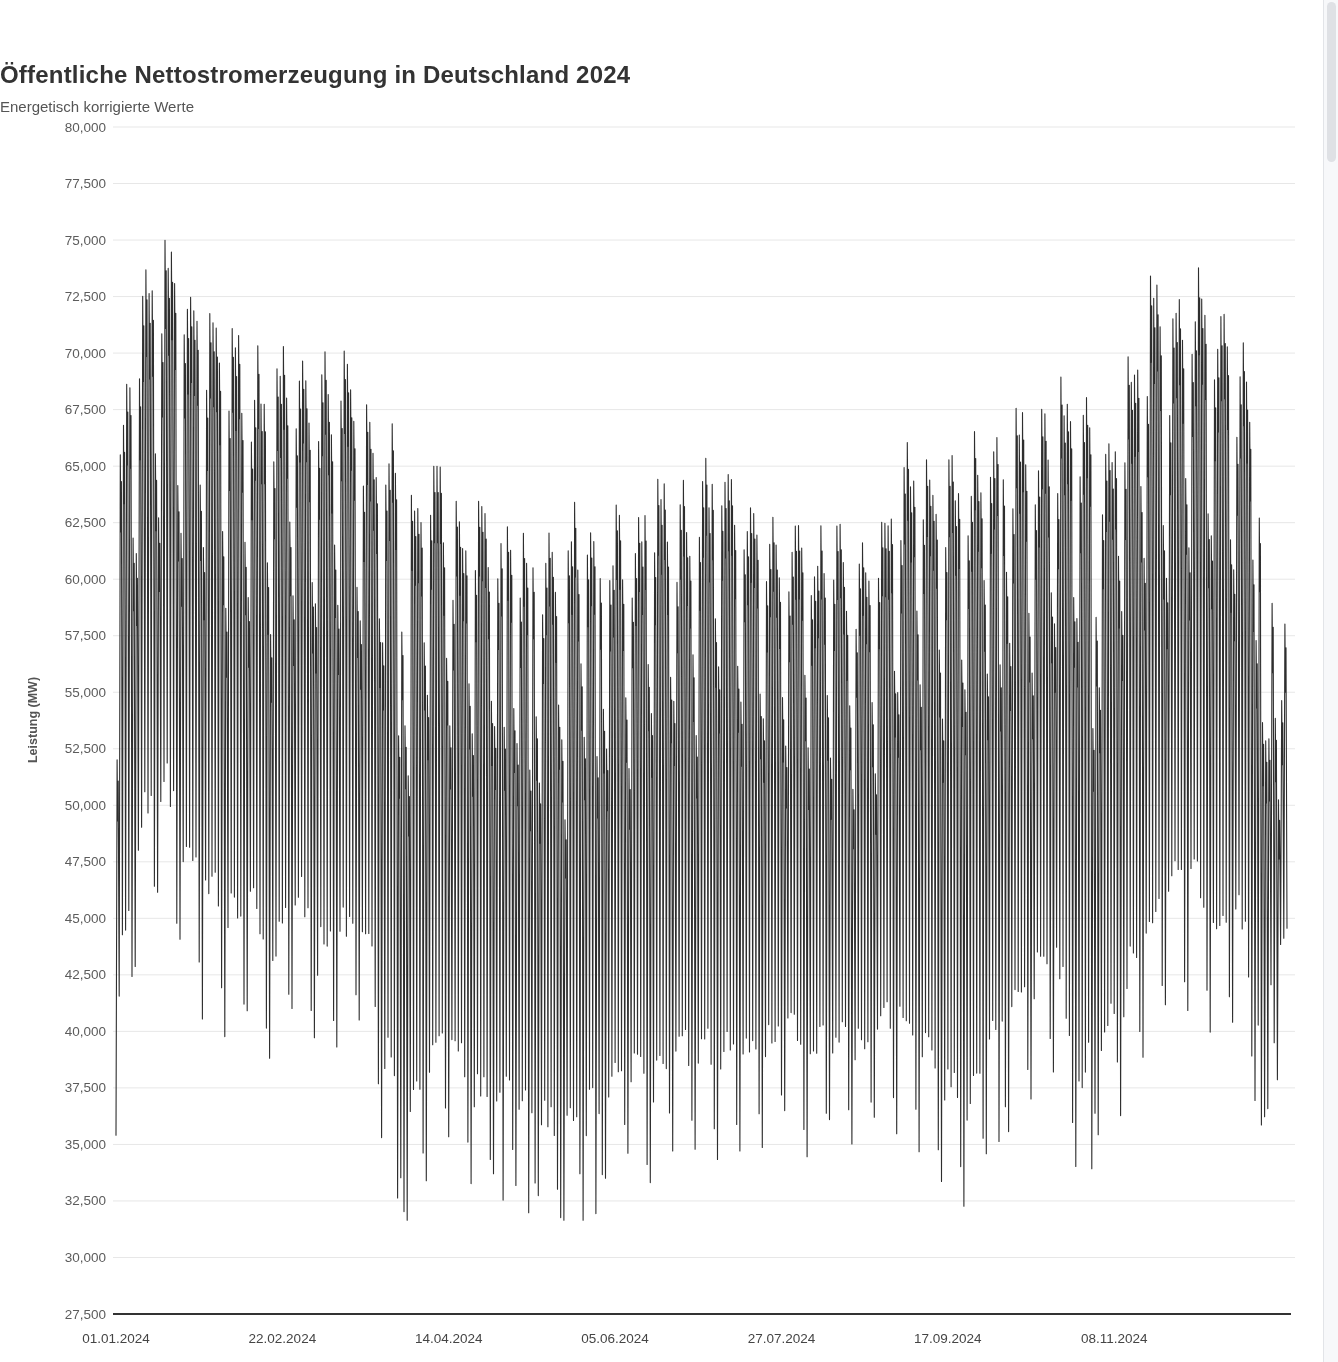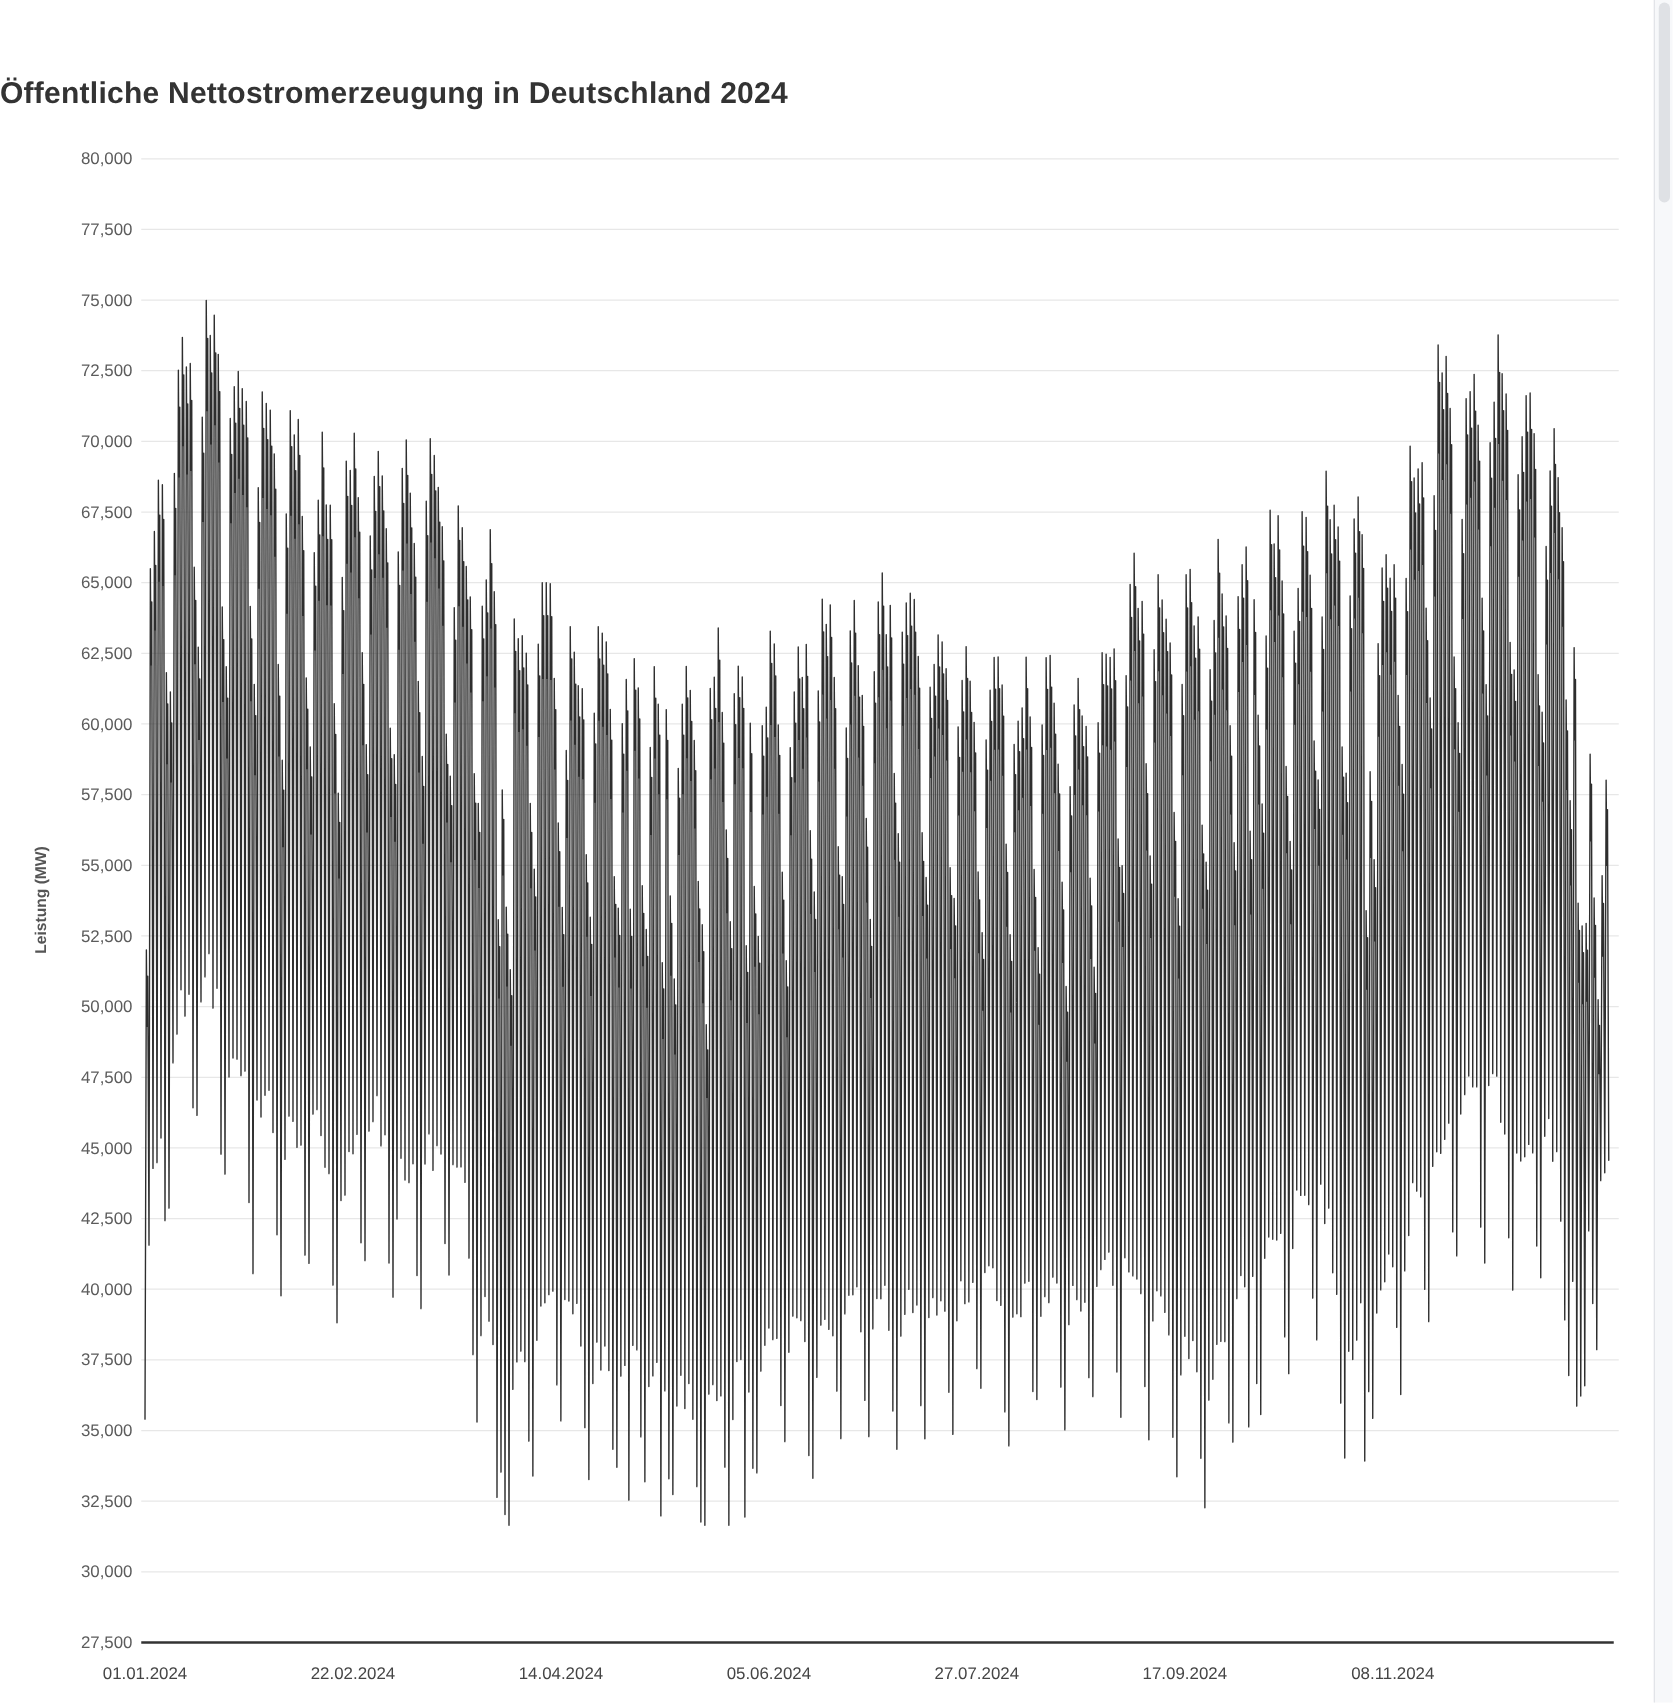--- a/index.html
+++ b/index.html
@@ -21,20 +21,21 @@
     background:#dfe1e5;border-radius:5px;
   }
 </style>
 </head>
 <body>
 
 <div class="chart-wrap">
 
   <div class="chart-header">
     <div class="chart-title">Öffentliche Nettostromerzeugung in Deutschland 2024</div>
+    <div class="chart-subtitle">Energetisch korrigierte Werte</div>
   </div>
 
   <svg id="plot" width="1338" height="1362" viewBox="0 0 1338 1362">
       <line x1="113" x2="1295" y1="127" y2="127" stroke="#e7e7e7" stroke-width="1"></line>
       <text x="106" y="131.5" text-anchor="end" font-size="13.5" fill="#5c5c5c">80,000</text>
       <line x1="113" x2="1295" y1="183.52380952380952" y2="183.52380952380952" stroke="#e7e7e7" stroke-width="1"></line>
       <text x="106" y="188.02380952380952" text-anchor="end" font-size="13.5" fill="#5c5c5c">77,500</text>
       <line x1="113" x2="1295" y1="240.04761904761904" y2="240.04761904761904" stroke="#e7e7e7" stroke-width="1"></line>
       <text x="106" y="244.54761904761904" text-anchor="end" font-size="13.5" fill="#5c5c5c">75,000</text>
       <line x1="113" x2="1295" y1="296.57142857142856" y2="296.57142857142856" stroke="#e7e7e7" stroke-width="1"></line>

